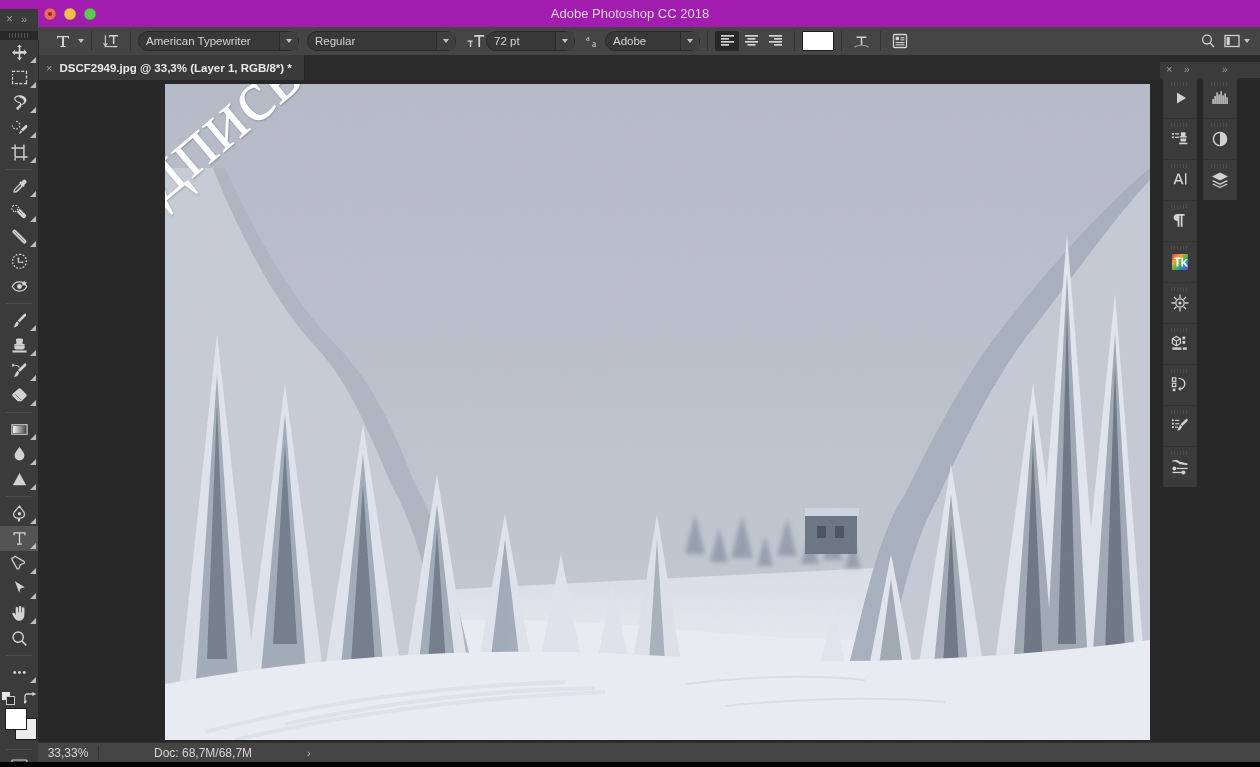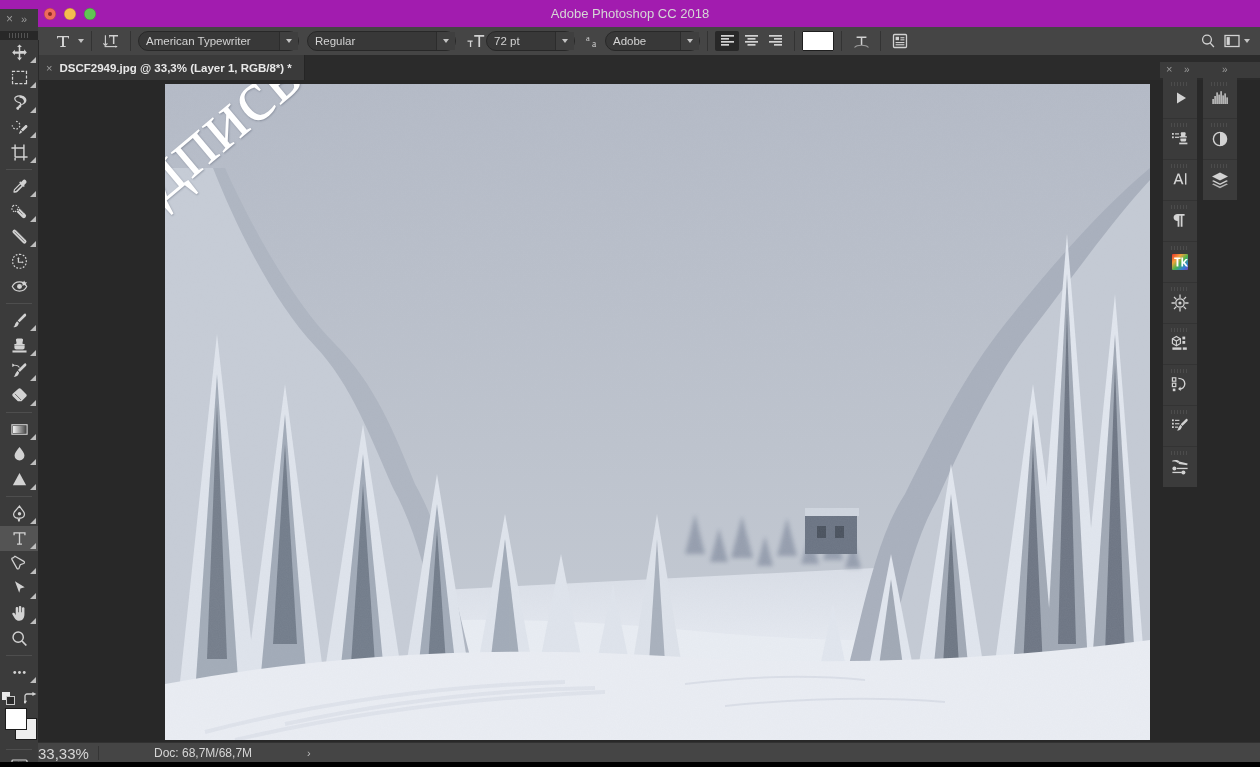--- a/index.html
+++ b/index.html
@@ -75,21 +75,21 @@
          background:#b9bfc9;}
   .ptext{position:absolute;color:#fff;white-space:nowrap;
          font-family:"Liberation Serif","DejaVu Serif",serif;
          font-size:74px;letter-spacing:1px;
          transform:rotate(-40deg);transform-origin:left bottom;
          text-shadow:0 1px 2px rgba(40,50,70,.35);}
 
   
   .statusbar{position:absolute;left:38px;top:742px;width:1222px;height:20px;background:#454545;
              border-top:1px solid #313131;display:flex;align-items:center;}
-  .st-zoom{width:60px;text-align:left;color:#d6d6d6;font-size:15px;}
+  .st-zoom{width:60px;text-align:center;color:#d6d6d6;font-size:12px;}
   .st-sep{width:1px;height:14px;background:#353535;}
   .st-doc{color:#d6d6d6;font-size:12px;padding-left:55px;}
   .st-arrow{color:#bdbdbd;font-size:11px;margin-left:55px;}
   .botstrip{position:absolute;left:0;top:762px;width:1260px;height:5px;background:#000;}
 
   
   .rp-head{position:absolute;left:1160px;top:62px;width:100px;height:16px;background:#3b3b3b;}
   .rp-head .x{position:absolute;left:6px;top:2px;color:#9a9a9a;font-size:11px;line-height:11px;}
   .rp-head .c1{position:absolute;left:24px;top:2px;color:#9a9a9a;font-size:10px;line-height:11px;}
   .rp-head .c2{position:absolute;left:62px;top:2px;color:#9a9a9a;font-size:10px;line-height:11px;}

